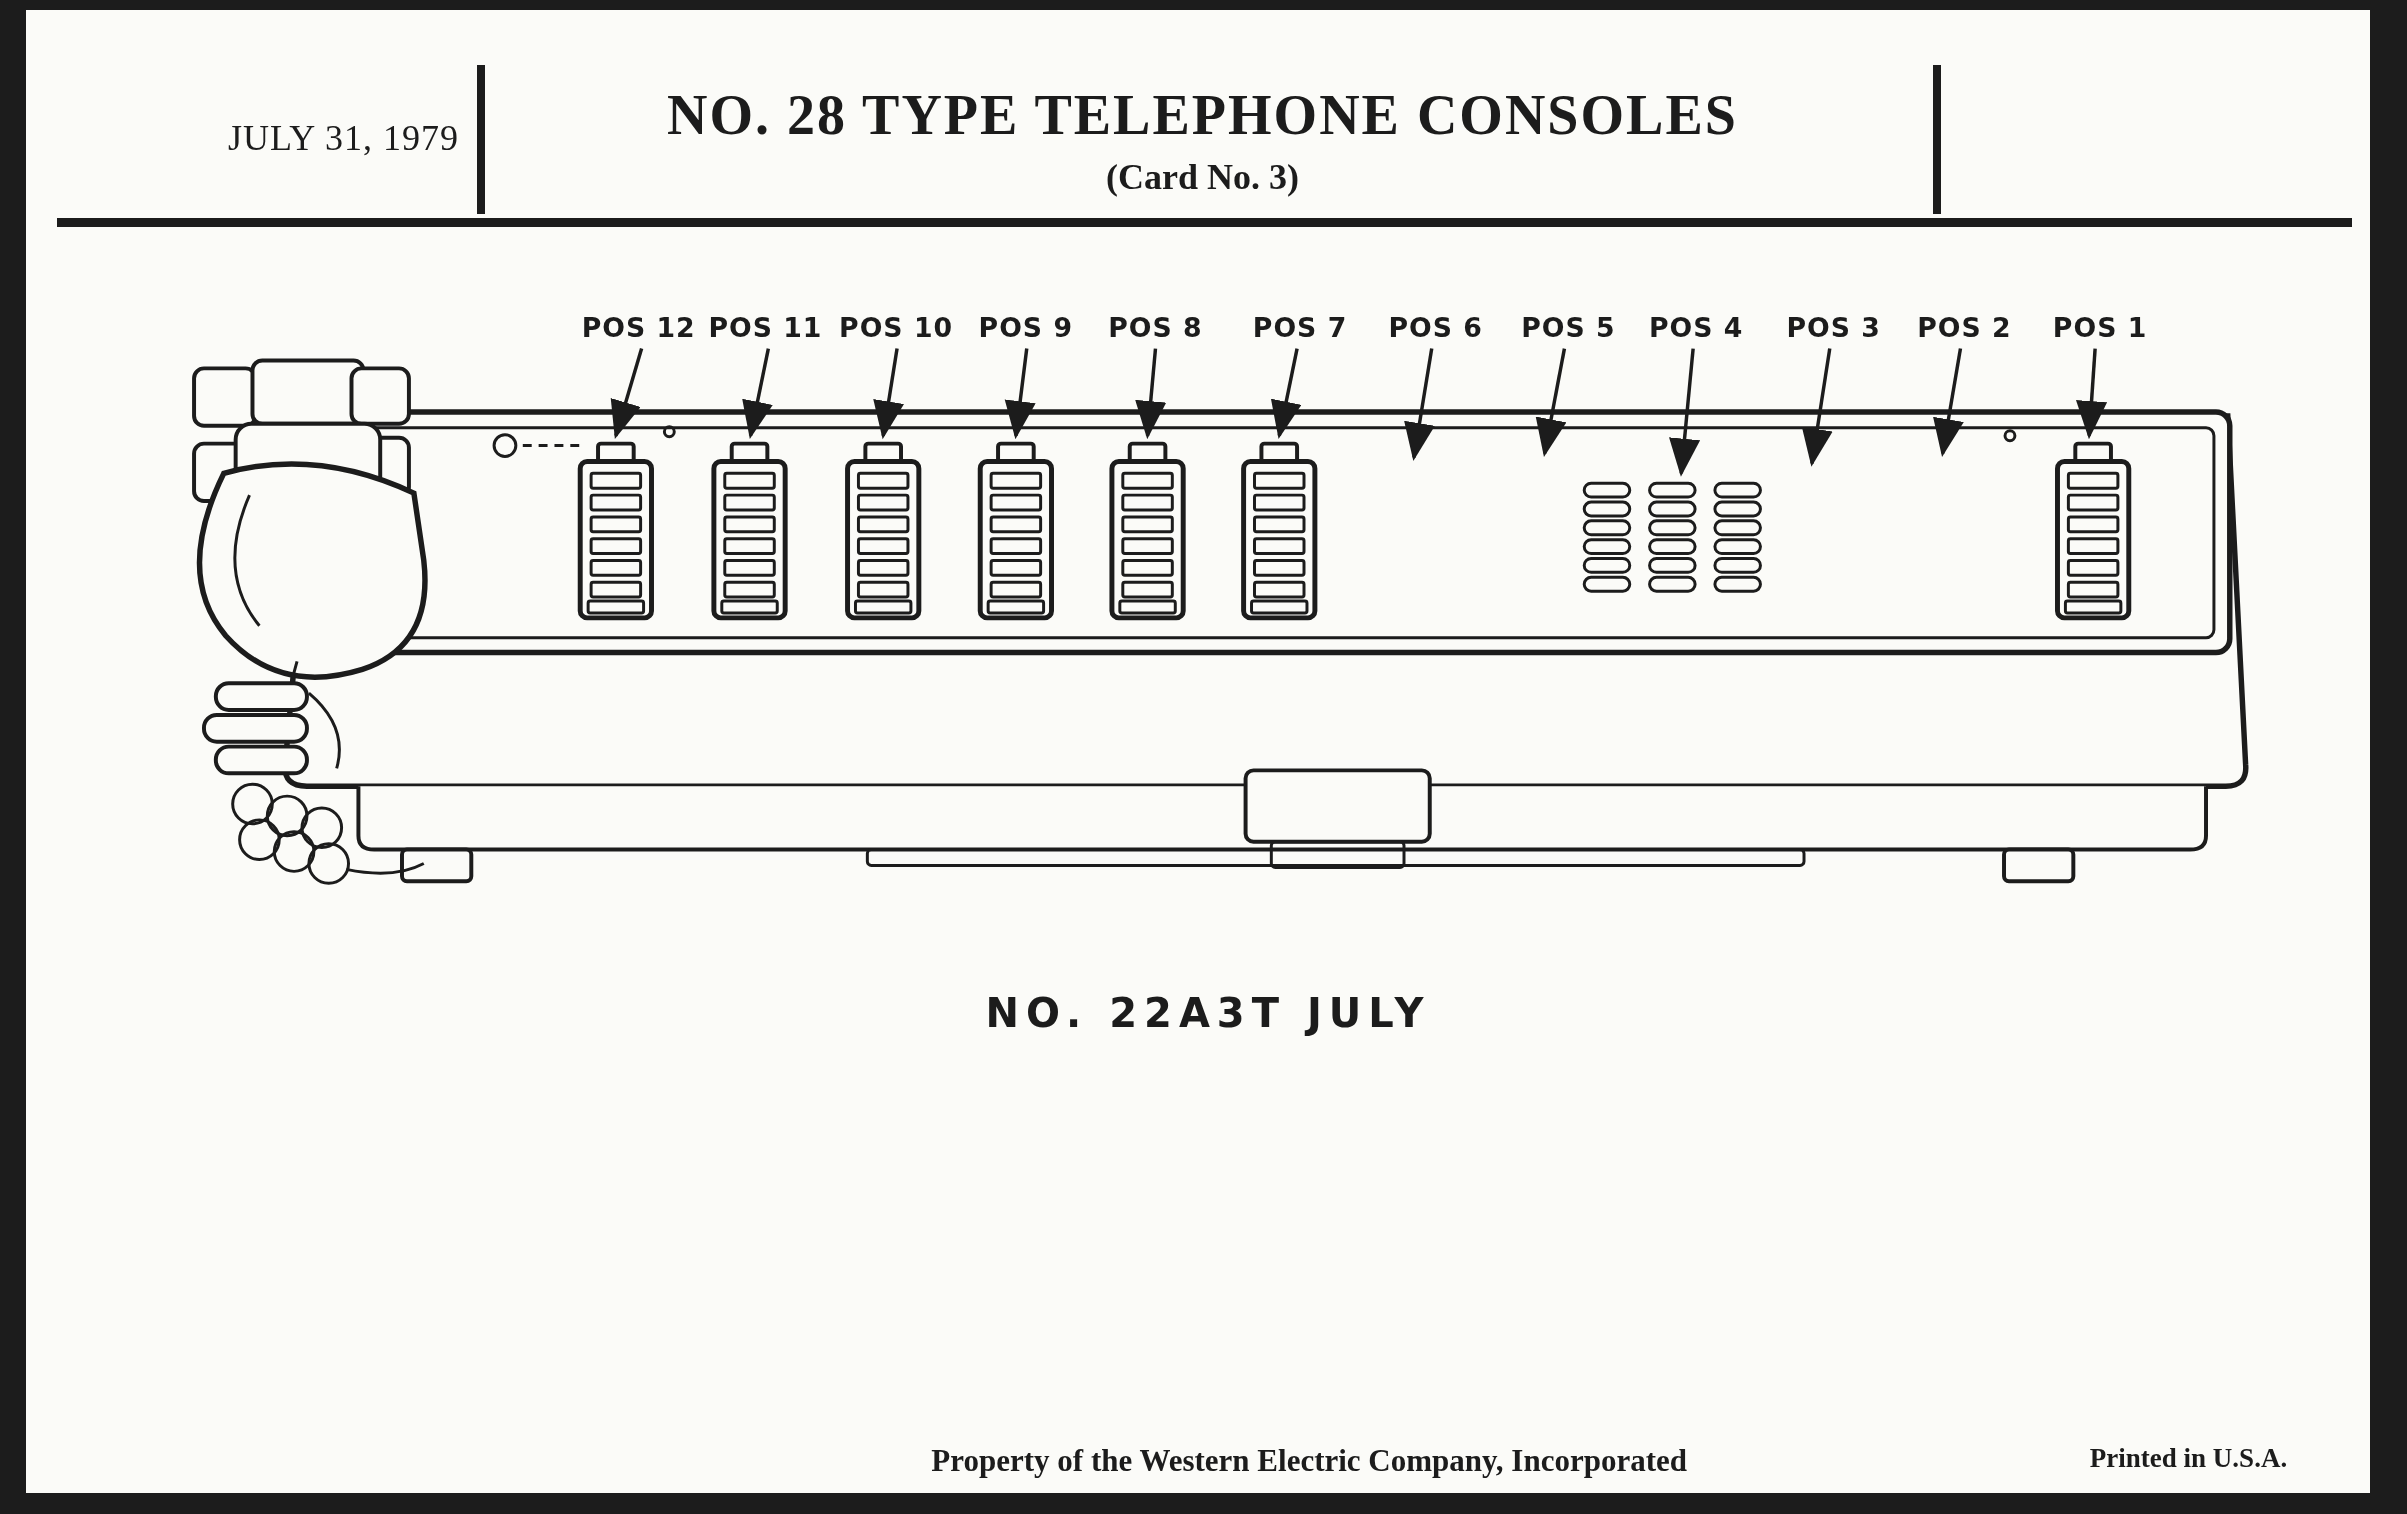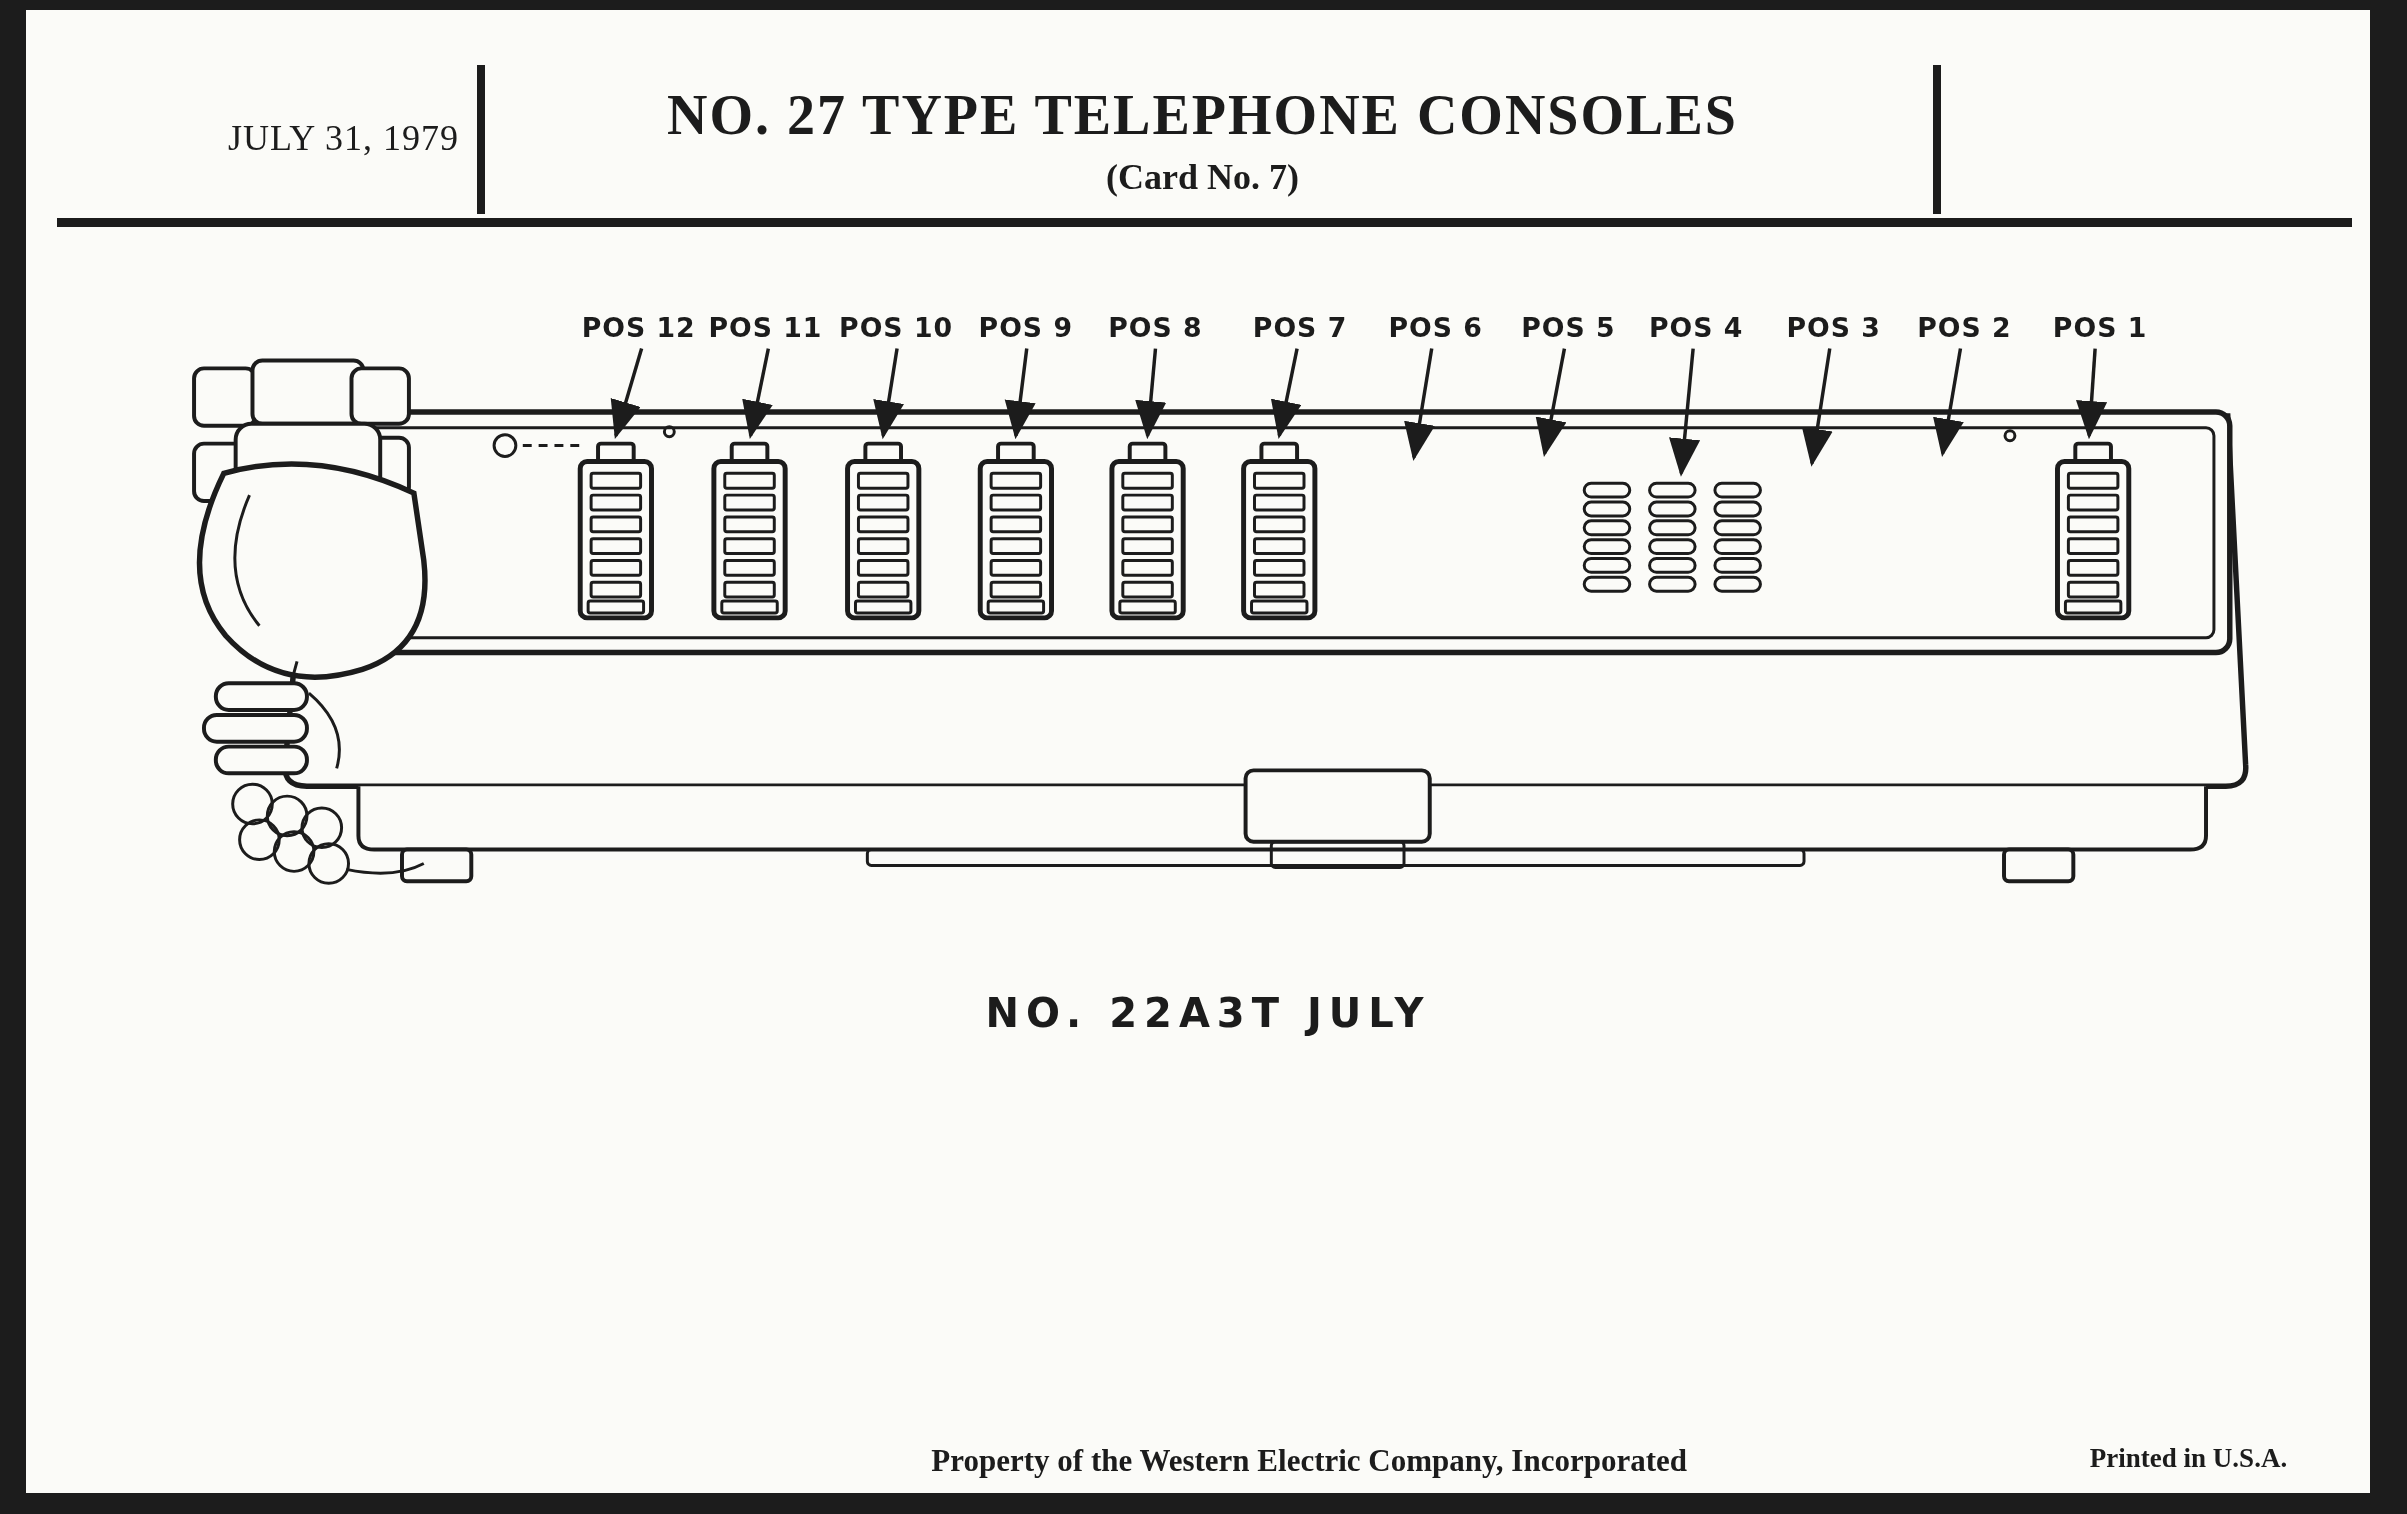--- a/index.html
+++ b/index.html
@@ -54,22 +54,22 @@
   svg .thin{fill:none;stroke:#1c1c1c;stroke-width:3;}
   svg .arrow{fill:none;stroke:#1c1c1c;stroke-width:3.5;}
 </style>
 </head>
 <body>
 
 <div class="page"></div>
 
 <div class="abs hdr-date">JULY 31, 1979</div>
 <div class="abs ink vbar" style="left:477px;"></div>
-<div class="abs hdr-title">NO. 27 TYPE TELEPHONE CONSOLES</div>
-<div class="abs hdr-sub">(Card No. 7)</div>
+<div class="abs hdr-title">NO. 28 TYPE TELEPHONE CONSOLES</div>
+<div class="abs hdr-sub">(Card No. 3)</div>
 <div class="abs ink vbar" style="left:1933px;"></div>
 <div class="abs ink hrule"></div>
 
 <svg class="abs" style="left:0;top:0;" width="2408" height="1515" viewBox="0 0 2432 1530">
   <defs>
     <marker id="ah" markerWidth="12" markerHeight="10" refX="10" refY="4.5" orient="auto">
       <path d="M0,0 L11,4.5 L0,9 Z" fill="#1c1c1c"></path>
     </marker>
     <g id="keystrip">
       <rect x="18" y="0" width="36" height="24" rx="3" class="s"></rect>

